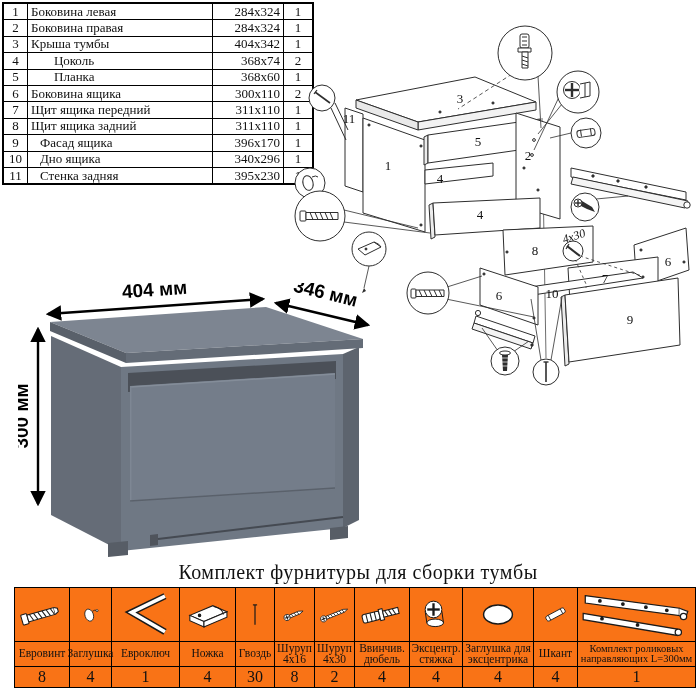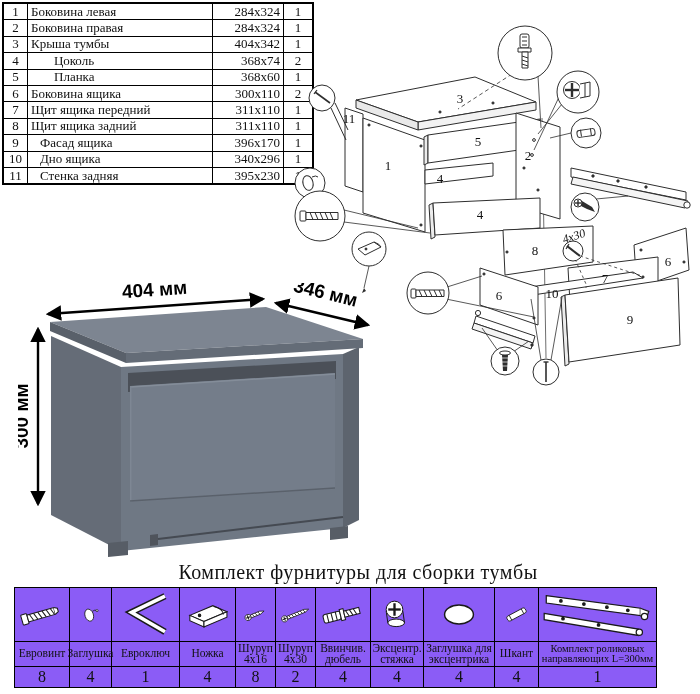--- a/index.html
+++ b/index.html
@@ -18,21 +18,21 @@
   .ind2{padding-left:26px !important;}
   
   .exploded{position:absolute;left:288px;top:0;}
   .product{position:absolute;left:18px;top:283px;}
   text.pnum{font-family:"Liberation Serif",serif;font-size:13px;fill:#111;stroke:none;}
   text.dim{font-family:"Liberation Sans",sans-serif;font-weight:bold;font-size:19px;fill:#000;stroke:none;}
   text.note{font-family:"Liberation Serif",serif;font-style:italic;font-size:12px;fill:#111;stroke:none;}
   
   .hw-title{position:absolute;left:16px;right:0;top:561px;text-align:center;
             font-size:20px;letter-spacing:.5px;}
-  .hw-table{position:absolute;left:14px;top:587px;display:flex;border:1.5px solid #000;background:#8b5cf6;}
+  .hw-table{position:absolute;left:14px;top:587px;display:flex;border:1.5px solid #000;background:#f97316;}
   .hw-col{display:flex;flex-direction:column;border-right:1px solid #000;}
   .hw-col:last-child{border-right:none;justify-content:space-between;}
   .hw-icon{height:54px;border-bottom:1px solid #000;display:flex;align-items:center;
            justify-content:center;padding:1px;box-sizing:border-box;}
   .hw-icon svg{width:100%;height:100%;}
   .hw-label{height:25px;border-bottom:1px solid #000;display:flex;align-items:center;
             justify-content:center;text-align:center;font-size:11.5px;line-height:11.5px;
             padding:1px 1px;box-sizing:border-box;}
   .hw-label.small{font-size:10.5px;line-height:10.5px;}
   .hw-qty{height:20px;display:flex;align-items:center;justify-content:center;font-size:16px;}
@@ -437,20 +437,32 @@
           <polygon points="26,31 52,20 52,26 26,37"></polygon>
           <path d="M37 14 q10 2 11 9" fill="none"></path>
           <circle cx="21" cy="24" r="1.4" fill="#1a1a1a"></circle>
         </g>
           </svg>
       </div>
       <div class="hw-label">Ножка</div>
       <div class="hw-qty">4</div>
     </div>
 
+    <div class="hw-col" style="width:38px">
+      <div class="hw-icon">
+        <svg viewBox="0 0 60 46">
+            <g stroke="#1a1a1a">
+          <line x1="30" y1="7" x2="30" y2="40" stroke-width="2"></line>
+          <line x1="26.5" y1="7" x2="33.5" y2="7" stroke-width="2"></line>
+        </g>
+          </svg>
+      </div>
+      <div class="hw-label">Гвоздь</div>
+      <div class="hw-qty">30</div>
+    </div>
 
     <div class="hw-col" style="width:39px">
       <div class="hw-icon">
         <svg viewBox="0 0 60 46">
             <g transform="rotate(-22 30 23)" fill="#fff" stroke="#1a1a1a" stroke-width="1.2">
           <circle cx="17" cy="23" r="5"></circle>
           <line x1="17" y1="19.5" x2="17" y2="26.5" stroke-width="1.6"></line>
           <line x1="13.5" y1="23" x2="20.5" y2="23" stroke-width="1.6"></line>
           <path d="M22 20.5 L38 20.5 L45 23 L38 25.5 L22 25.5 Z"></path>
           <line x1="25" y1="20.5" x2="27" y2="25.5"></line>

